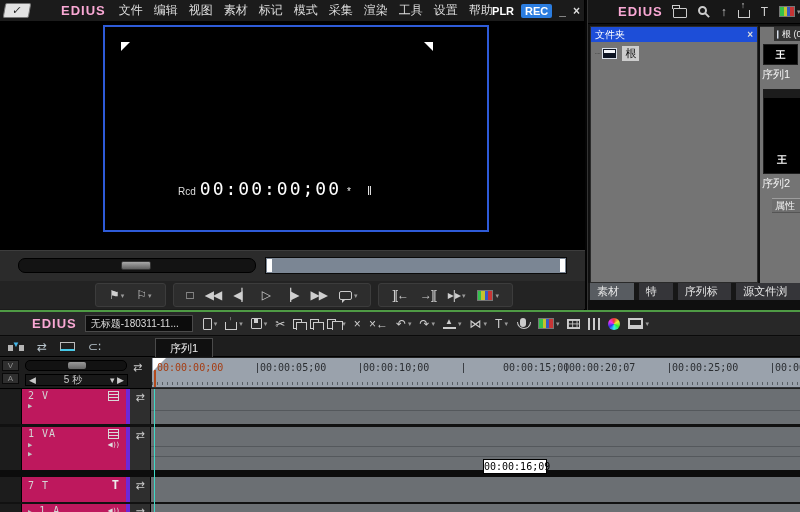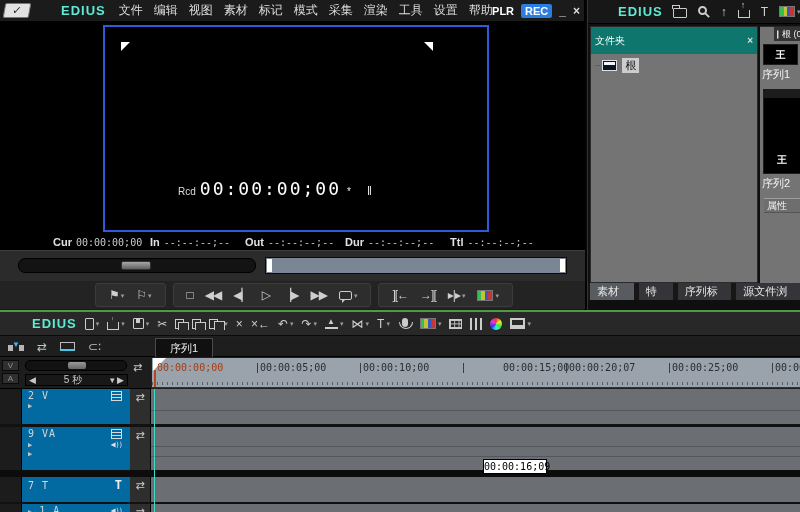--- a/index.html
+++ b/index.html
@@ -54,21 +54,21 @@
                linear-gradient(#b5b5b5,#b5b5b5) right bottom/5px 6px no-repeat; }
   .ic-insert::after { content:'▼'; position:absolute; top:-3px; left:4px; font-size:8px; color:#45b7e8; }
   .ic-folder2 { width:15px; height:11px; background:#0c1424; border:1px solid #d9e0ea; }
   .ic-folder2::after { content:''; position:absolute; top:1px; left:1px; right:1px; height:3px; background:#f2f5fa; }
 
   
   #player { position:absolute; left:0; top:0; width:585px; height:310px; background:#1b1b1b; border-right:1px solid #000; }
   .p-titlebar { position:relative; height:22px; background:#1b1b1b; border-bottom:1px solid #000; display:flex; align-items:center; }
   .logo { width:26px; height:15px; margin:0 7px 0 4px; background:#e3e3e3; border:1px solid #777; border-radius:2px;
     transform:skewX(-10deg); display:flex; align-items:center; justify-content:center; font-size:11px; font-weight:bold; color:#222; }
-  .appname { font-size:13px; font-weight:bold; color:#5eead4; letter-spacing:1px; margin-right:13px;padding-left:24px; }
+  .appname { font-size:13px; font-weight:bold; color:#f9a8d4; letter-spacing:1px; margin-right:13px;padding-left:24px; }
   .menus { display:flex; gap:11px; font-size:12px; color:#ddd; white-space:nowrap; }
   .menu-item { cursor:default; }
   .tb-right { position:absolute; right:4px; top:0; height:22px; display:flex; align-items:center; gap:7px; }
   .plr { font-size:11px; font-weight:bold; color:#fff; }
   .rec { font-size:11px; font-weight:bold; color:#fff; background:#2b7de0; padding:1px 4px; border-radius:2px; }
   .winbtn { color:#ddd; font-weight:bold; font-size:12px; line-height:1; }
 
   .p-preview { position:absolute; left:0; top:22px; width:585px; height:228px; background:#000; overflow:hidden; }
   .safe-rect { position:absolute; left:103px; top:3px; width:386px; height:207px; border:2px solid #2e5bd8; }
   .tri { position:absolute; width:0; height:0; }
@@ -100,37 +100,37 @@
   .tg .tbtn { padding:0 6px; }
   .tg .glyph { letter-spacing:-1px; }
 
   
   #bin { position:absolute; left:587px; top:0; width:213px; height:310px; background:#171717; border-left:1px solid #333; }
   .b-titlebar { height:24px; display:flex; align-items:center; border-bottom:1px solid #000; overflow:hidden; }
   .b-titlebar .appname { margin:0 10px 0 6px; }
   .b-tools { display:flex; align-items:center; gap:11px; }
   .b-body { position:absolute; left:0; top:24px; right:0; bottom:27px; background:#101010; }
   .folder-panel { position:absolute; left:2px; top:2px; width:168px; bottom:0; background:#747474; border:1px solid #2a2a2a; }
-  .fp-header { height:27px; background:#0f766e; color:#fff; font-size:10px; display:flex; align-items:center; justify-content:space-between; padding:0 4px; }
+  .fp-header { height:15px; background:#1d4ed8; color:#fff; font-size:10px; display:flex; align-items:center; justify-content:space-between; padding:0 4px; }
   .fp-close { color:#ddd; font-weight:bold; font-size:10px; }
   .fp-tree { padding:4px 4px; display:flex; align-items:center; gap:2px; }
   .treedash { color:#4a4a4a; font-size:9px; }
   .root-label { background:#cdcdcd; color:#111; font-size:11px; padding:0 3px; margin-left:3px; }
   .clipview { position:absolute; left:172px; top:2px; right:0; bottom:0; background:#747474; overflow:hidden; border-top:1px solid #2a2a2a; }
   .cv-header { height:14px; background:#333; color:#eee; font-size:9px; display:flex; align-items:center; gap:3px; padding-left:3px; white-space:nowrap;margin-left:14px; }
   .cv-header .ic-folder2 { transform:scale(.75); transform-origin:left center; }
   .thumb { position:absolute; background:#000; border:1px solid #1e1e1e; display:flex; align-items:center; justify-content:center; }
   .thumb1 { left:3px; top:17px; width:35px; height:21px; }
   .thumb2 { left:3px; top:62px; width:38px; height:85px; }
   .thumb2::before { content:''; position:absolute; top:0; left:0; right:0; height:8px; background:#1c1c1c; }
   .seqglyph { color:#fff; font-size:10px; font-weight:bold; }
   .thumb2 .seqglyph { position:absolute; bottom:6px; left:0; right:0; text-align:center; }
   .cv-label { position:absolute; left:2px; color:#f4f4f4; font-size:11px; }
   .cv-label1 { top:40px; } .cv-label2 { top:149px; }
-  .props-bar { position:absolute; left:4px; right:0; top:171px; height:15px; background:#6e6e6e;
+  .props-bar { position:absolute; left:12px; right:0; top:171px; height:15px; background:#6e6e6e;
     border-top:1px solid #9d9d9d; border-bottom:1px solid #555; color:#f2f2f2; font-size:10px; padding-left:3px; }
   .bin-tabs { position:absolute; left:2px; bottom:10px; height:17px; display:flex; gap:5px; }
   .bintab { height:17px; line-height:17px; padding:0 7px; font-size:11px; color:#e8e8e8; background:#353539; }
   .bintab.active { background:#585c61; }
   .bin-strip { position:absolute; left:0; right:0; bottom:0; height:10px; background:#0f0f0f; }
 
   
   #tlwin { position:absolute; left:0; top:310px; width:800px; height:202px; background:#202020; overflow:hidden; }
   .green-top { position:absolute; top:0; left:0; right:0; height:2px; background:#4f9b45; }
   .t-titlebar { position:absolute; top:2px; left:0; right:0; height:24px; background:#282828; display:flex; align-items:center; border-bottom:1px solid #0a0a0a; }
@@ -162,21 +162,21 @@
   .ruler-label.accent { color:#a63d12; border-left:none; }
   .tickstrip { position:absolute; left:0; right:0; bottom:2px; height:3px;
     background:repeating-linear-gradient(90deg,#596066 0 1px,transparent 1px 5px); }
 
   .trow { position:absolute; left:0; right:0; display:flex; }
   .trow-2v { top:79px; height:35px; } .trow-1va { top:117px; height:43px; }
   .trow-1t { top:167px; height:25px; } .trow-1a { top:194px; height:18px; }
   .sep { position:absolute; left:0; right:0; background:#111; }
   .sep-a { top:114px; height:3px; } .sep-b { top:160px; height:7px; background:#0c0c0c; } .sep-c { top:192px; height:2px; }
   .tc-edge { width:22px; background:#1c1c1c; border-right:1px solid #000; }
-  .tc-head { width:108px; background:#0369a1; border-right:1px solid #6d28d9; position:relative; overflow:hidden; }
+  .tc-head { width:108px; background:#be185d; border-right:4px solid #6d28d9; position:relative; overflow:hidden; }
   .tc-patch { width:21px; background:#2e2e2e; border-right:1px solid #000; color:#c8c8c8; font-size:11px; text-align:center; line-height:16px; }
   .tc-body { flex:1; background:#6b6f73; position:relative; overflow:hidden; }
   .tc-body .sub { border-bottom:1px solid #54585c; }
   .th-line { display:flex; justify-content:space-between; align-items:center; padding:1px 7px 0 6px;
     font-family:"DejaVu Sans Mono","Liberation Mono",monospace; font-size:10px; color:#d5d5d5; letter-spacing:1px; }
   .exp { font-size:7px; color:#c0c0c0; letter-spacing:0; }
   .spk { font-size:8px; color:#e0e0e0; letter-spacing:0; }
   .spk i { font-style:normal; font-size:7px; letter-spacing:-1px; }
   .tico { font-weight:bold; font-size:12px; color:#ececec; letter-spacing:0; }
   .playhead { position:absolute; left:154px; top:79px; height:123px; width:1px; background:#3fd9c6; }
@@ -215,27 +215,20 @@
     <div class="p-preview">
       <div class="safe-rect"></div>
       <div class="tri tri-left"></div>
       <div class="tri tri-right"></div>
       <div class="rcd-line">
         <span class="rcd-label">Rcd</span>
         <span class="rcd-time mono">00:00:00;00</span>
         <span class="rcd-ast">*</span>
         <span class="rcd-pause">‖</span>
       </div>
-      <div class="status-line">
-          <div class="sf"><b>Cur</b><span>00:00:00;00</span></div>
-          <div class="sf"><b>In</b><span>--:--:--;--</span></div>
-          <div class="sf"><b>Out</b><span>--:--:--;--</span></div>
-          <div class="sf"><b>Dur</b><span>--:--:--;--</span></div>
-          <div class="sf"><b>Ttl</b><span>--:--:--;--</span></div>
-        </div>
     </div>
     <div class="p-ctrl">
       <div class="shuttle">
         <div class="shuttle-thumb"></div>
       </div>
       <div class="posbar">
         <div class="pos-cap l"></div>
         <div class="pos-cap r"></div>
       </div>
     </div>
@@ -355,20 +348,21 @@
         <span class="bintab">序列标记</span>
         <span class="bintab">源文件浏览</span>
       </div>
     <div class="bin-strip"></div>
   </div>
 
   <div id="tlwin">
     <div class="green-top"></div>
     <div class="t-titlebar">
       <span class="appname">EDIUS</span>
+      <span class="proj-box">无标题-180311-11...</span>
       <span class="t-tools">
           <span class="tbtn">
             <span class="ic ic-doc"></span>
             <span class="dd">▾</span>
           </span>
           <span class="tbtn">
             <span class="ic ic-tray"></span>
             <span class="dd">▾</span>
           </span>
           <span class="tbtn">
@@ -497,21 +491,21 @@
       <div class="tc-body">
         <div class="sub" style="height:22px"></div>
       </div>
     </div>
     <div class="sep sep-a"></div>
 
     <div class="trow trow-1va">
       <div class="tc-edge"></div>
       <div class="tc-head">
         <div class="th-line">
-          <span>9 VA</span>
+          <span>1 VA</span>
           <span class="ic ic-film"></span>
         </div>
         <div class="th-line">
           <span class="exp">▶</span>
           <span class="spk">◀<i>))</i></span>
         </div>
         <div class="th-line">
             <span class="exp">▶</span>
           </div>
       </div>

